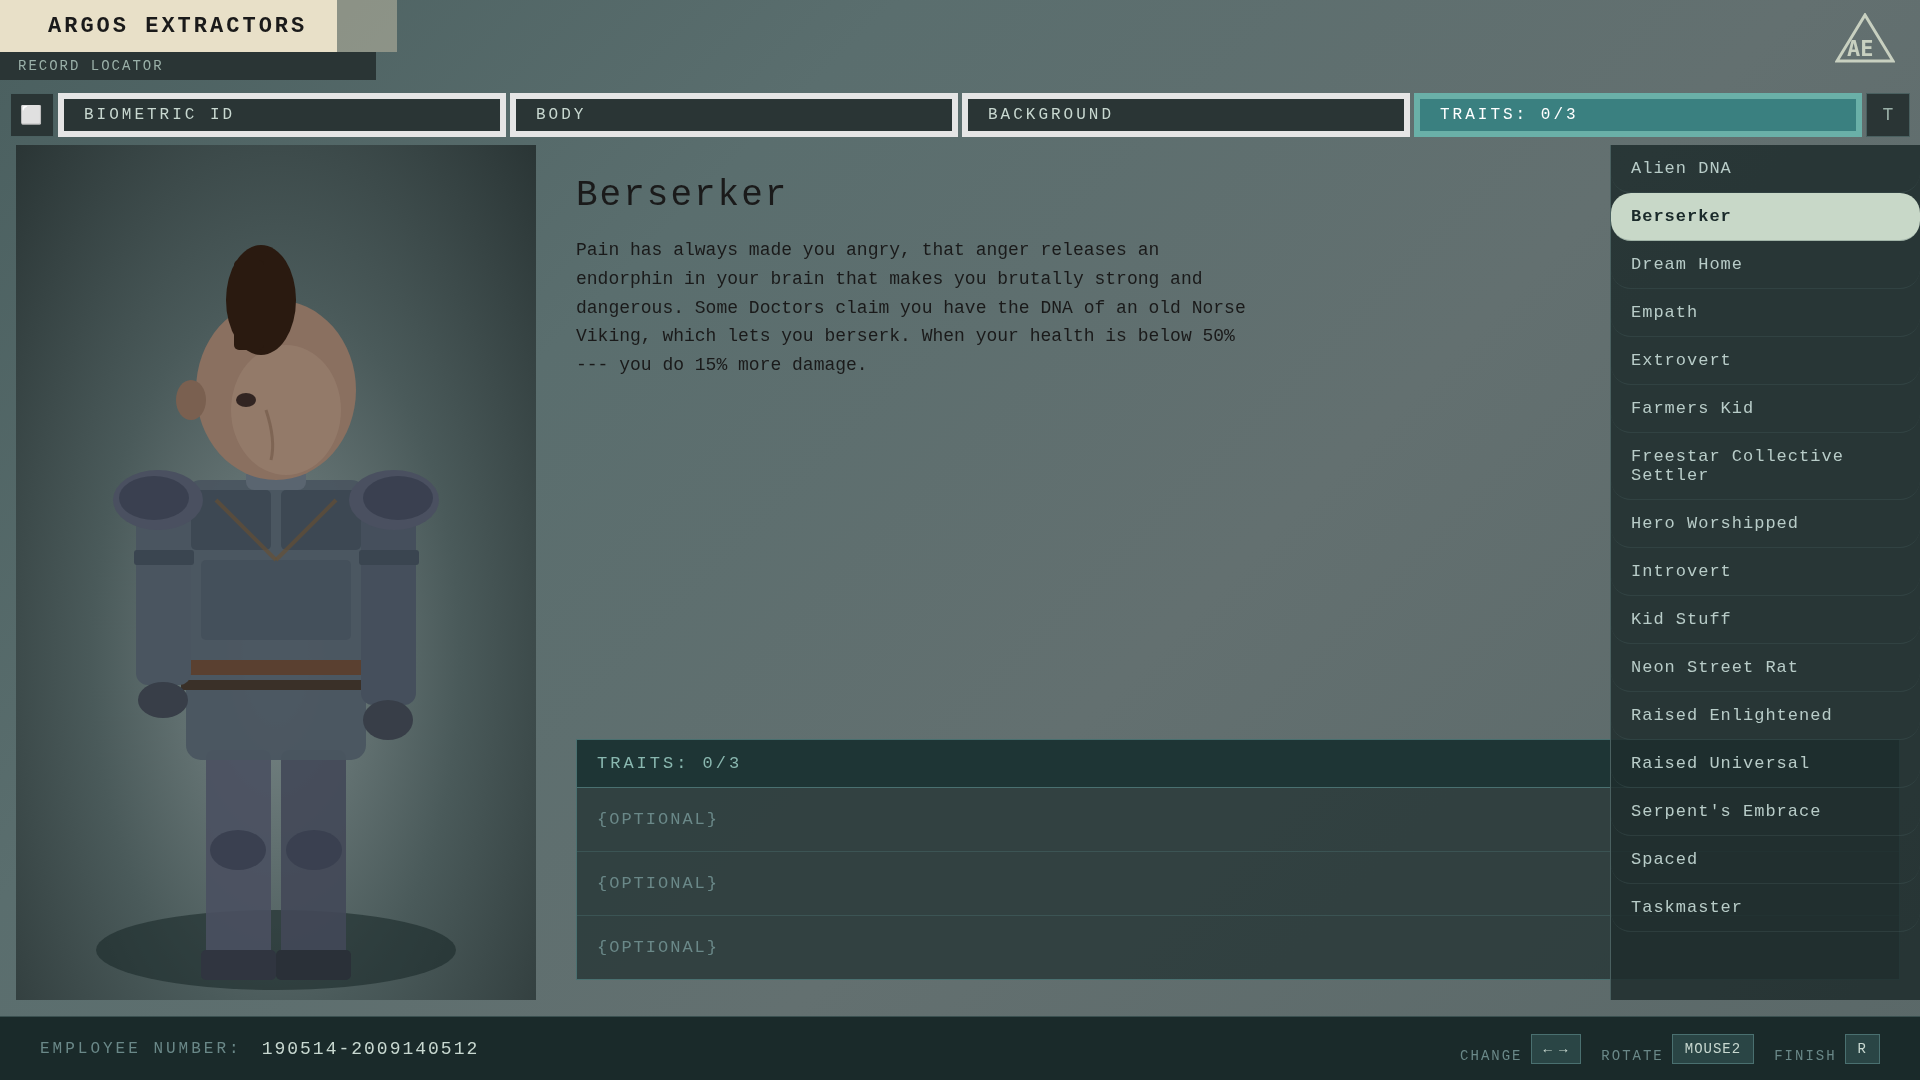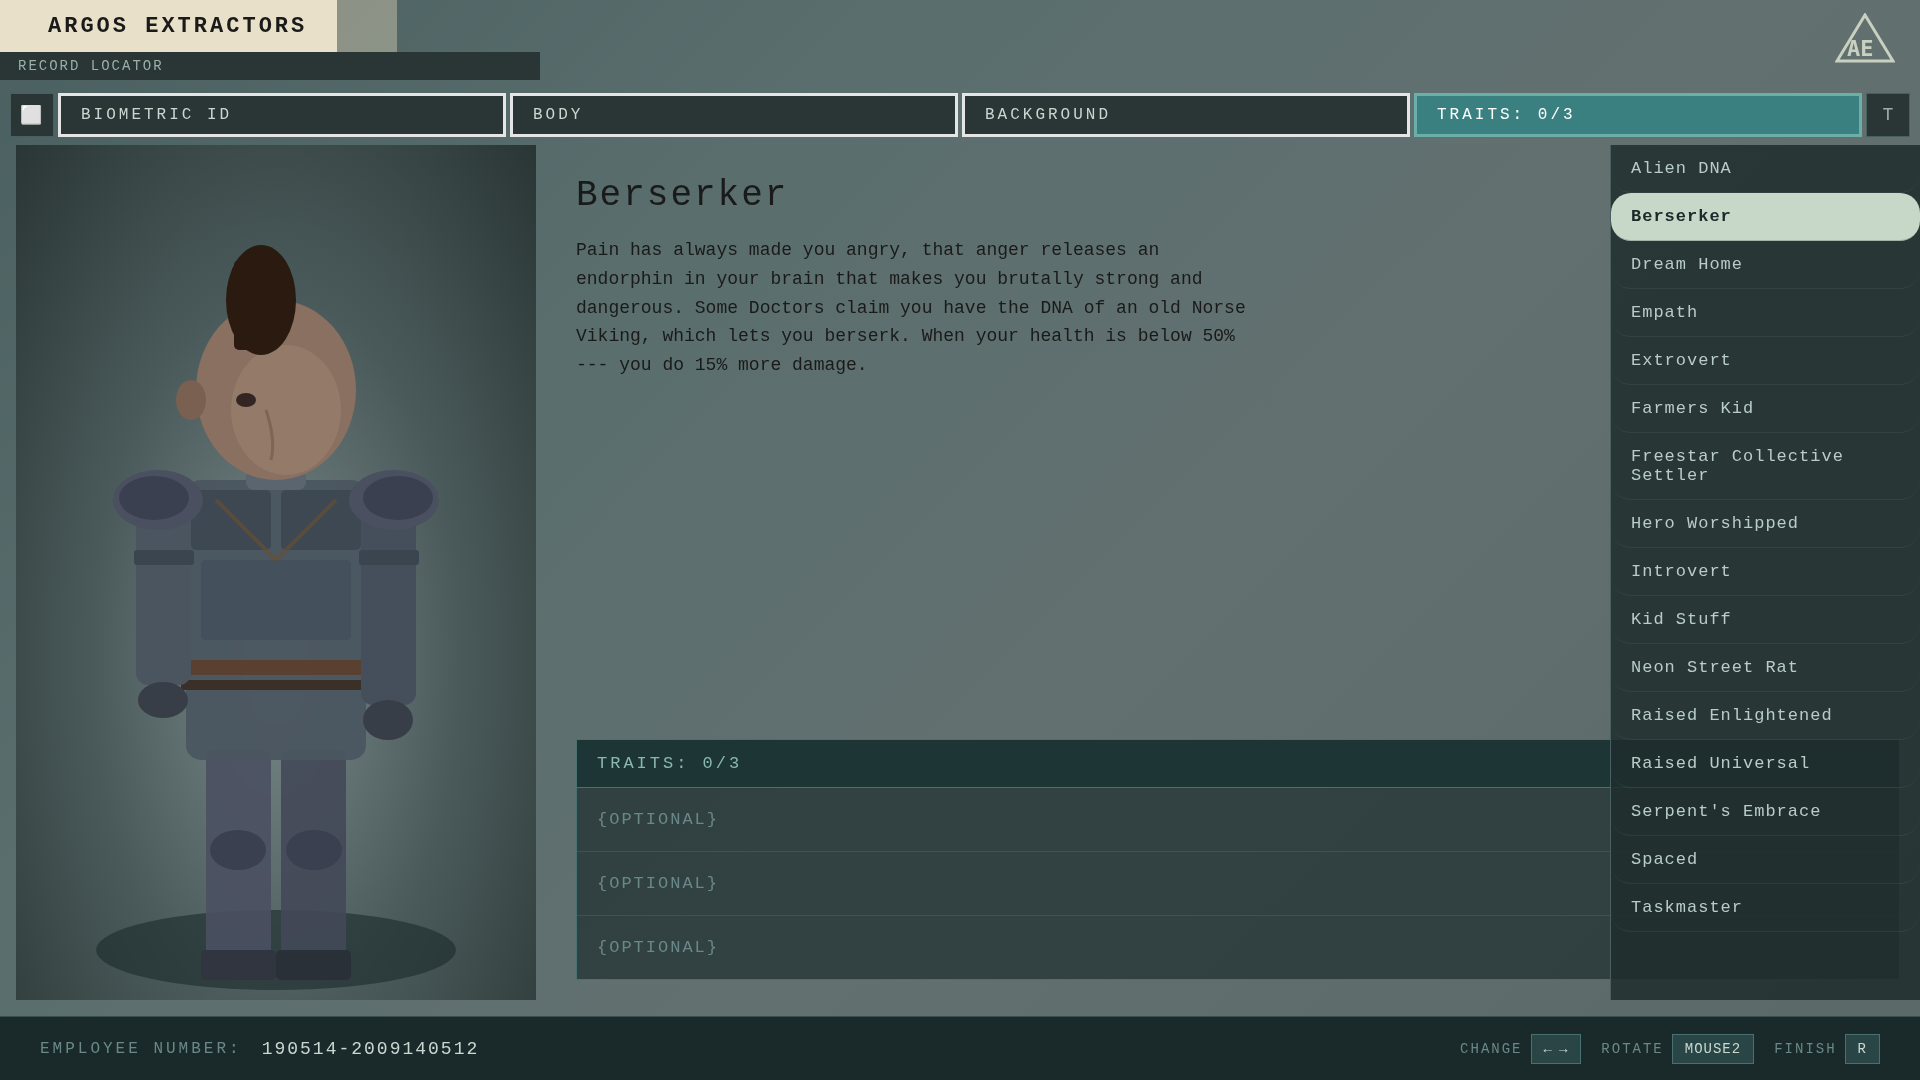--- a/index.html
+++ b/index.html
@@ -87,21 +87,21 @@
       width: 60px;
       height: 50px;
     }
 
     .record-locator {
       background: #2a3535;
       color: #9ab0a8;
       font-size: 14px;
       letter-spacing: 2px;
       padding: 6px 20px 6px 18px;
-      width: 540px;
+      width: 376px;
       margin-top: 0;
       text-transform: uppercase;
     }
 
     
     .nav-tabs {
       position: absolute;
       top: 90px;
       left: 0;
       right: 0;
@@ -123,21 +123,21 @@
       align-items: center;
       justify-content: center;
       font-size: 18px;
       cursor: pointer;
       flex-shrink: 0;
     }
 
     .nav-tab {
       height: 44px;
       background: #2a3535;
-      border: 3px solid #e5e5e5;
+      border: 6px solid #e5e5e5;
       color: #c8d8d0;
       font-size: 16px;
       letter-spacing: 3px;
       padding: 0 20px;
       display: flex;
       align-items: center;
       cursor: pointer;
       text-transform: uppercase;
       flex: 1;
     }
@@ -315,21 +315,21 @@
 
     .bottom-actions {
       margin-left: auto;
       display: flex;
       align-items: center;
       gap: 20px;
     }
 
     .bottom-action-group {
       display: flex;
-      align-items: center;
+      align-items: flex-end;
       gap: 8px;
     }
 
     .action-label {
       color: #6a8888;
       font-size: 14px;
       letter-spacing: 2px;
       text-transform: uppercase;
     }
 

